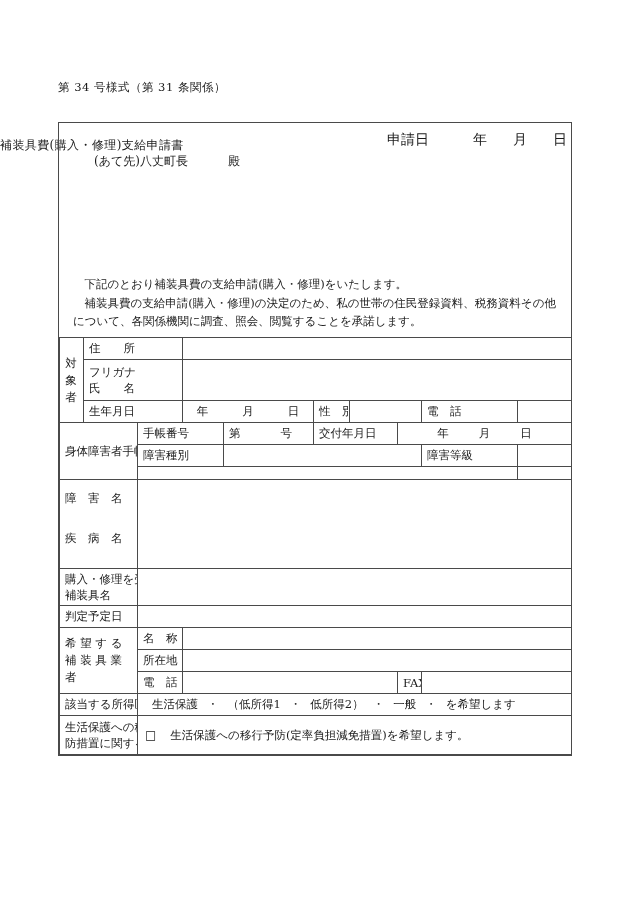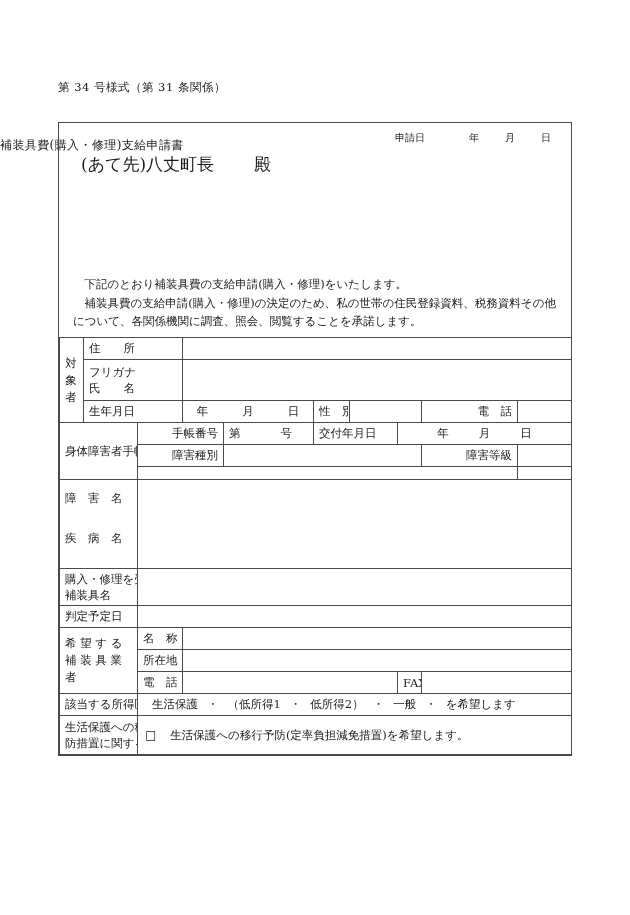--- a/index.html
+++ b/index.html
@@ -53,34 +53,34 @@
   }
 
   
   .head-area {
     position: relative;
     height: 214px;
     box-sizing: border-box;
   }
   .apply-date {
     position: absolute;
-    right: 20px;
+    right: 4px;
     top: 8px;
-    font-size: 10px;
+    font-size: 14px;
     white-space: nowrap;
   }
   .apply-date .lbl { margin-right: 44px; }
   .apply-date .yy { margin-right: 26px; }
   .apply-date .mm { margin-right: 26px; }
 
   .addressee {
     position: absolute;
-    left: 22px;
+    left: 35px;
     top: 30px;
-    font-size: 17px;
+    font-size: 12px;
     white-space: nowrap;
   }
   .addressee .dono { margin-left: 40px; }
 
   .applicant {
     position: absolute;
     left: 228px;
     top: 62px;
     font-size: 11.5px;
     line-height: 21px;
@@ -128,21 +128,21 @@
 
   .vlabel {
     text-align: center;
     letter-spacing: 0.1em;
     line-height: 17px;
     padding: 0 2px !important;
   }
   .vlabel span { display: block; }
 
   .lab    { white-space: nowrap; }
-  .ctr    { text-align: right; }
+  .ctr    { text-align: left; }
   .two-line { line-height: 16px; padding-top: 2px !important; padding-bottom: 2px !important; }
   .two-line span { display: block; white-space: nowrap; }
 
   .ymd { text-align: center; white-space: nowrap; }
   .ymd .y { margin-right: 34px; }
   .ymd .m { margin-right: 34px; }
 
   .ymd2 { text-align: center; white-space: nowrap; }
   .ymd2 .y { margin-right: 30px; }
   .ymd2 .m { margin-right: 30px; }

